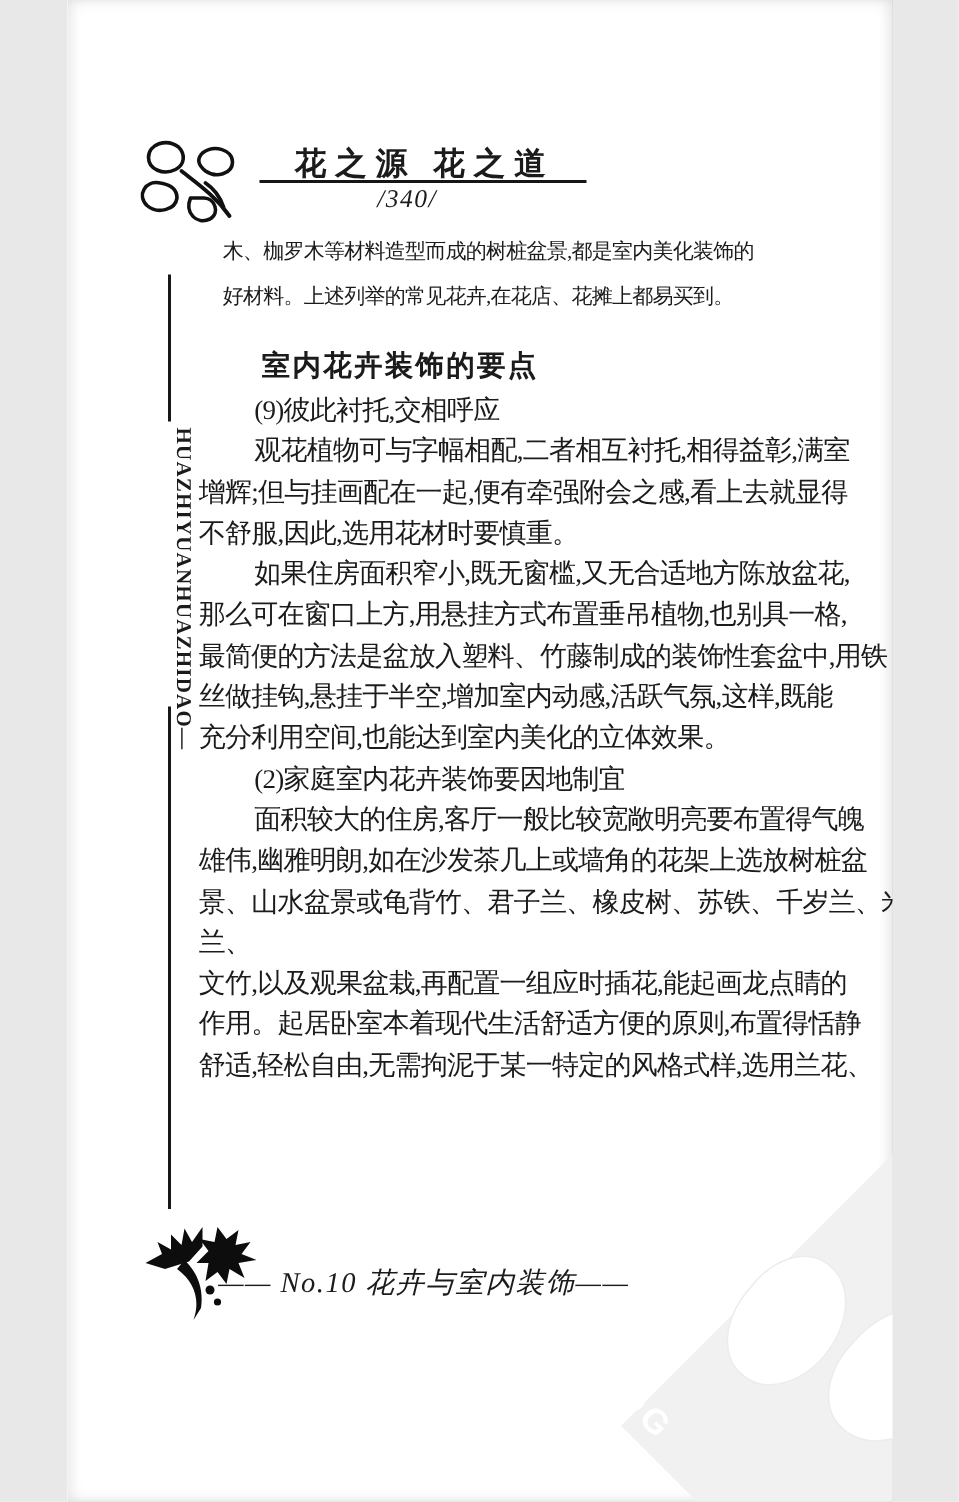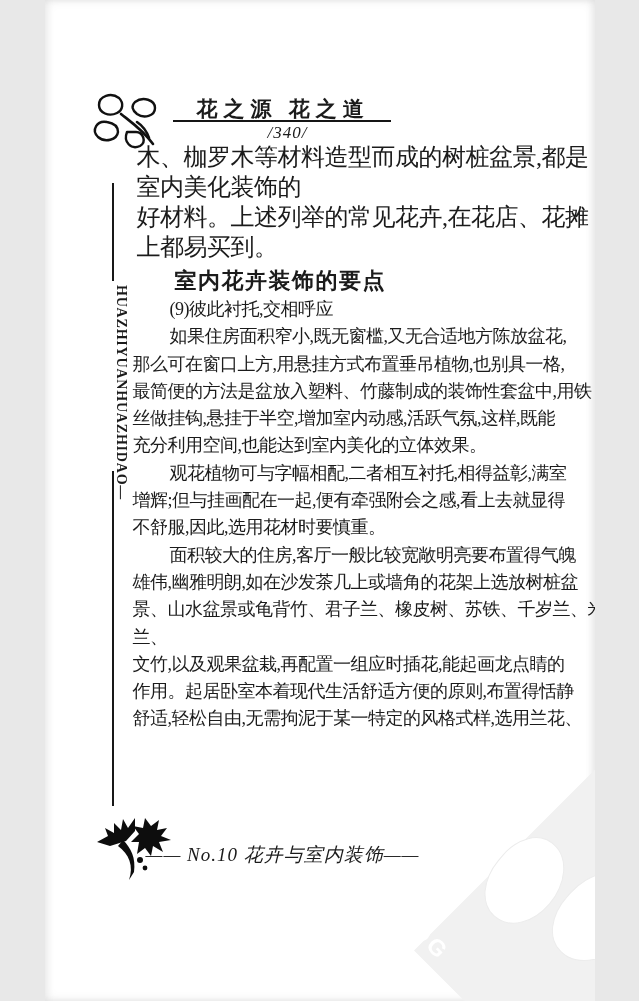--- a/index.html
+++ b/index.html
@@ -14,40 +14,40 @@
     box-shadow:inset 0 0 12px rgba(0,0,0,.07), inset 4px 0 6px rgba(0,0,0,.04), inset -4px 0 6px rgba(0,0,0,.05);
   }
   
   .header-flower{position:absolute;left:46px;top:92px;z-index:2;}
   .book-title{
     position:absolute;left:152px;top:95px;z-index:2;
     font-size:21px;font-weight:bold;letter-spacing:6px;white-space:nowrap;
   }
   .header-rule{position:absolute;left:128px;top:120px;width:218px;height:2px;background:#151515;z-index:2;}
   .page-number{
-    position:absolute;left:148px;top:123px;width:190px;text-align:center;z-index:2;
+    position:absolute;left:132px;top:123px;width:190px;text-align:center;z-index:2;
     font-size:17px;font-style:italic;letter-spacing:1px;
   }
   
   .spine-rule{position:absolute;left:67px;width:2px;background:#181818;z-index:2;}
   .spine-rule.top{top:183px;height:98px;}
   .spine-rule.bottom{top:471px;height:335px;}
   .spine-title{
     position:absolute;left:84px;top:285px;z-index:2;
     transform:rotate(90deg);transform-origin:0 0;
     font-size:14px;font-weight:bold;letter-spacing:.8px;white-space:nowrap;
   }
   
   .body-text{position:absolute;left:88px;top:138px;width:482px;z-index:2;}
   .intro{
-    margin:4px;font-size:24px;letter-spacing:-0.5px;line-height:30px;
+    margin:16px;font-size:14px;letter-spacing:-0.5px;line-height:30px;
     white-space:pre-line;
   }
   .section-heading{
-    margin:3px 0 0 42px;font-size:22px;line-height:30px;font-weight:bold;
+    margin:3px 0 0 42px;font-size:19px;line-height:30px;font-weight:bold;
     font-family:"Liberation Sans","DejaVu Sans",sans-serif;letter-spacing:1.5px;
   }
   .para{
     margin:0;font-size:18px;letter-spacing:-0.5px;line-height:27.3px;
     white-space:pre-line;text-indent:37px;
   }
   
   .footer-flower{position:absolute;left:48px;top:810px;z-index:2;}
   .footer-label{
     position:absolute;left:101px;top:842px;z-index:2;
@@ -104,28 +104,29 @@
 
   <div class="spine-rule top"></div>
   <div class="spine-title">HUAZHIYUANHUAZHIDAO—</div>
   <div class="spine-rule bottom"></div>
 
   <div class="body-text">
     <p class="intro">木、枷罗木等材料造型而成的树桩盆景,都是室内美化装饰的
 好材料。上述列举的常见花卉,在花店、花摊上都易买到。</p>
     <h2 class="section-heading">室内花卉装饰的要点</h2>
     <p class="para">(9)彼此衬托,交相呼应</p>
+    <p class="para">观花植物可与字幅相配,二者相互衬托,相得益彰,满室
+增辉;但与挂画配在一起,便有牵强附会之感,看上去就显得
+不舒服,因此,选用花材时要慎重。</p>
     <p class="para">如果住房面积窄小,既无窗槛,又无合适地方陈放盆花,
 那么可在窗口上方,用悬挂方式布置垂吊植物,也别具一格,
 最简便的方法是盆放入塑料、竹藤制成的装饰性套盆中,用铁
 丝做挂钩,悬挂于半空,增加室内动感,活跃气氛,这样,既能
 充分利用空间,也能达到室内美化的立体效果。</p>
-    <p class="para">观花植物可与字幅相配,二者相互衬托,相得益彰,满室
-增辉;但与挂画配在一起,便有牵强附会之感,看上去就显得
-不舒服,因此,选用花材时要慎重。</p>
+    <p class="para">(2)家庭室内花卉装饰要因地制宜</p>
     <p class="para">面积较大的住房,客厅一般比较宽敞明亮要布置得气魄
 雄伟,幽雅明朗,如在沙发茶几上或墙角的花架上选放树桩盆
 景、山水盆景或龟背竹、君子兰、橡皮树、苏铁、千岁兰、米兰、
 文竹,以及观果盆栽,再配置一组应时插花,能起画龙点睛的
 作用。起居卧室本着现代生活舒适方便的原则,布置得恬静
 舒适,轻松自由,无需拘泥于某一特定的风格式样,选用兰花、</p>
   </div>
 
   <span class="footer-flower">
     <svg width="88" height="74" viewBox="0 0 88 74">

